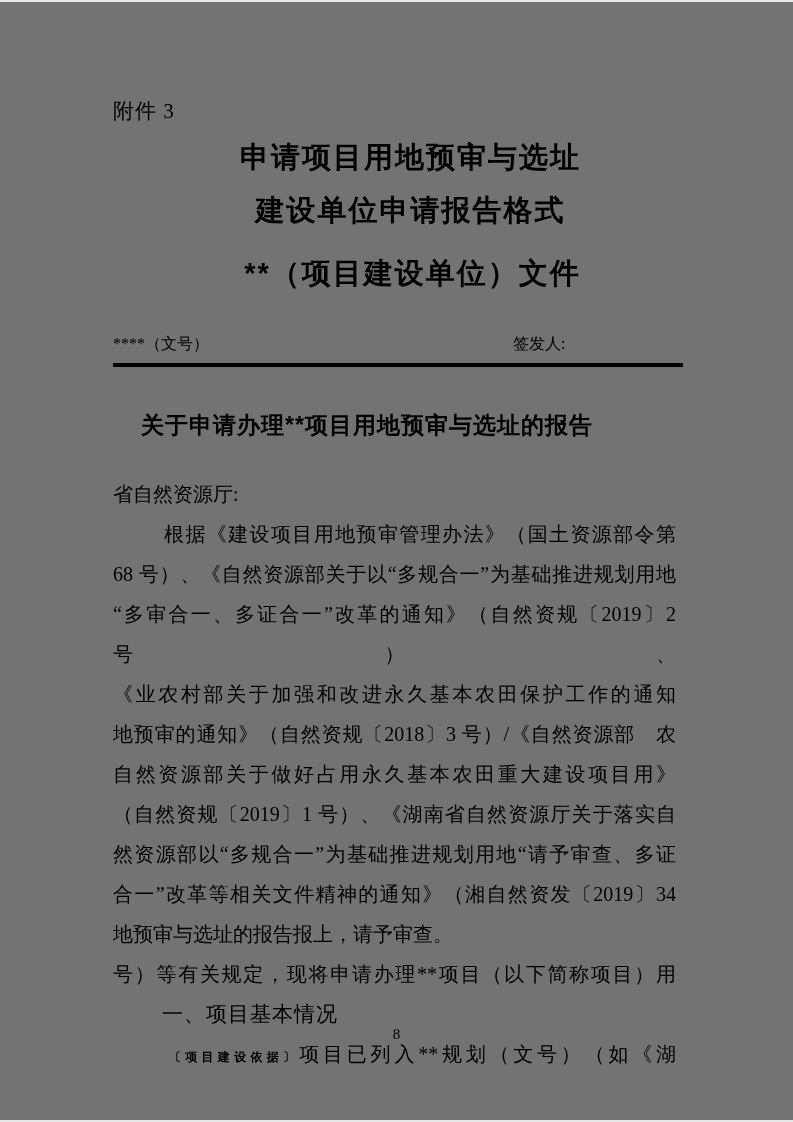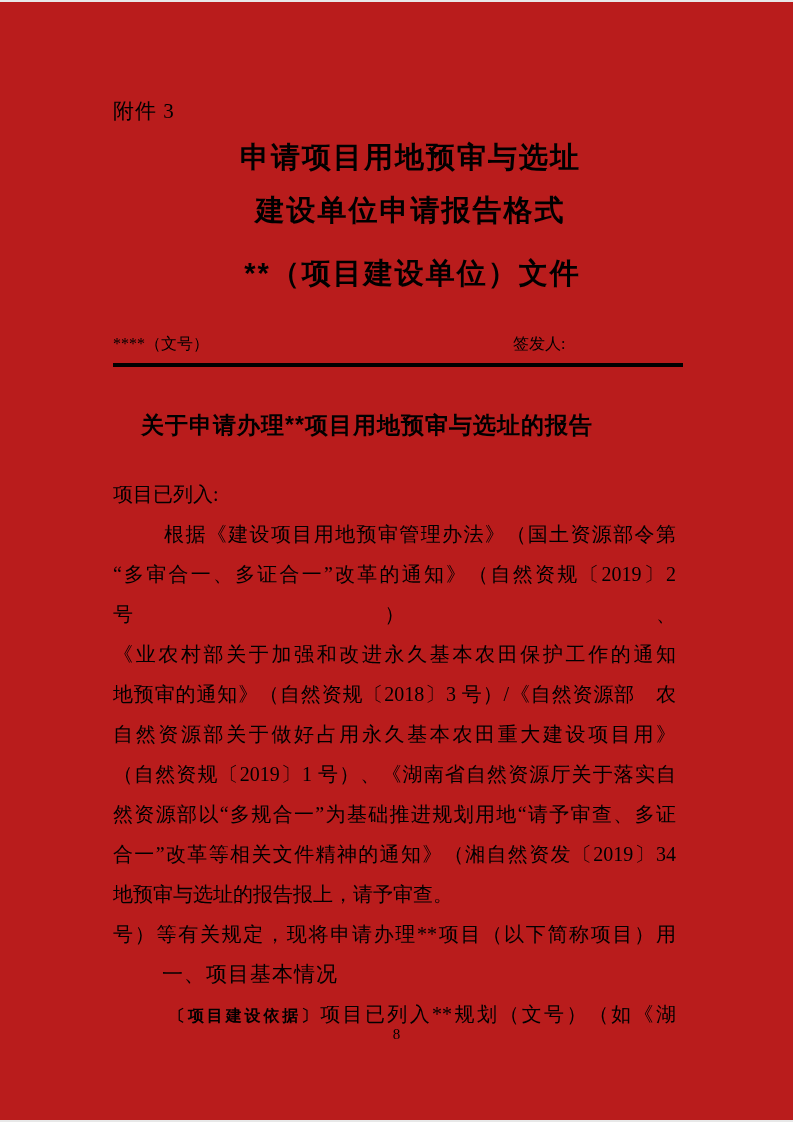--- a/index.html
+++ b/index.html
@@ -1,17 +1,17 @@
 <!DOCTYPE html>
 <html><head>
 <meta charset="utf-8">
 <style>
   html,body{margin:0;padding:0;background:#fff;}
   .page{
-    position:relative;width:793px;height:1122px;background:#b91c1c;
+    position:relative;width:793px;height:1122px;background:#737373;
     color:#000;font-family:"Liberation Serif","DejaVu Serif",serif;
     overflow:hidden;
   }
   .abs{position:absolute;}
   .edge-artifact{left:0;width:793px;height:2px;background:#e8e8e8;}
   .attachment{left:113px;top:97px;font-size:21px;letter-spacing:1px;}
   .title-block{
     left:0;width:793px;top:131px;text-align:center;
     font-family:"Liberation Sans","DejaVu Sans",sans-serif;
     font-weight:700;font-size:29px;line-height:53px;letter-spacing:2px;
@@ -38,21 +38,21 @@
   .body .line{min-height:40px;}
   .jline{text-align:justify;text-align-last:justify;text-justify:inter-ideograph;}
   .indent-first{padding-left:51px;}
   .section-heading{
     font-family:"Liberation Sans","DejaVu Sans",sans-serif;
     font-weight:400;font-size:21px;padding-left:49px;letter-spacing:1px;
   }
   .basis{padding-left:56px;}
   .basis-label{
     font-family:"Liberation Sans","DejaVu Sans",sans-serif;
-    font-weight:700;font-size:16px;letter-spacing:0.5px;
+    font-weight:700;font-size:12px;letter-spacing:0.5px;
   }
   .pagenum{left:0;width:793px;top:1026px;text-align:center;font-size:15px;}
 </style>
 </head>
 <body>
 
 <div class="page">
 
   <div class="abs edge-artifact" style="top:0;"></div>
 
@@ -68,22 +68,23 @@
   <div class="abs refrow">
     <span>****（文号）</span>
     <span class="issuer">签发人:</span>
   </div>
 
   <div class="abs rule"></div>
 
   <div class="abs report-title">关于申请办理**项目用地预审与选址的报告</div>
 
   <div class="abs body">
-    <div class="line">项目已列入:</div>
+    <div class="line">省自然资源厅:</div>
     <div class="line jline indent-first">根据《建设项目用地预审管理办法》（国土资源部令第</div>
+    <div class="line jline">68 号）、《自然资源部关于以“多规合一”为基础推进规划用地</div>
     <div class="line jline">“多审合一、多证合一”改革的通知》（自然资规〔2019〕2 号）、</div>
     <div class="line jline">《业农村部关于加强和改进永久基本农田保护工作的通知</div>
     <div class="line jline">地预审的通知》（自然资规〔2018〕3 号）/《自然资源部　农</div>
     <div class="line jline">自然资源部关于做好占用永久基本农田重大建设项目用》</div>
     <div class="line jline">（自然资规〔2019〕1 号）、《湖南省自然资源厅关于落实自</div>
     <div class="line jline">然资源部以“多规合一”为基础推进规划用地“请予审查、多证</div>
     <div class="line jline">合一”改革等相关文件精神的通知》（湘自然资发〔2019〕34</div>
     <div class="line">地预审与选址的报告报上，请予审查。</div>
     <div class="line jline">号）等有关规定，现将申请办理**项目（以下简称项目）用</div>
     <div class="line section-heading">一、项目基本情况</div>

